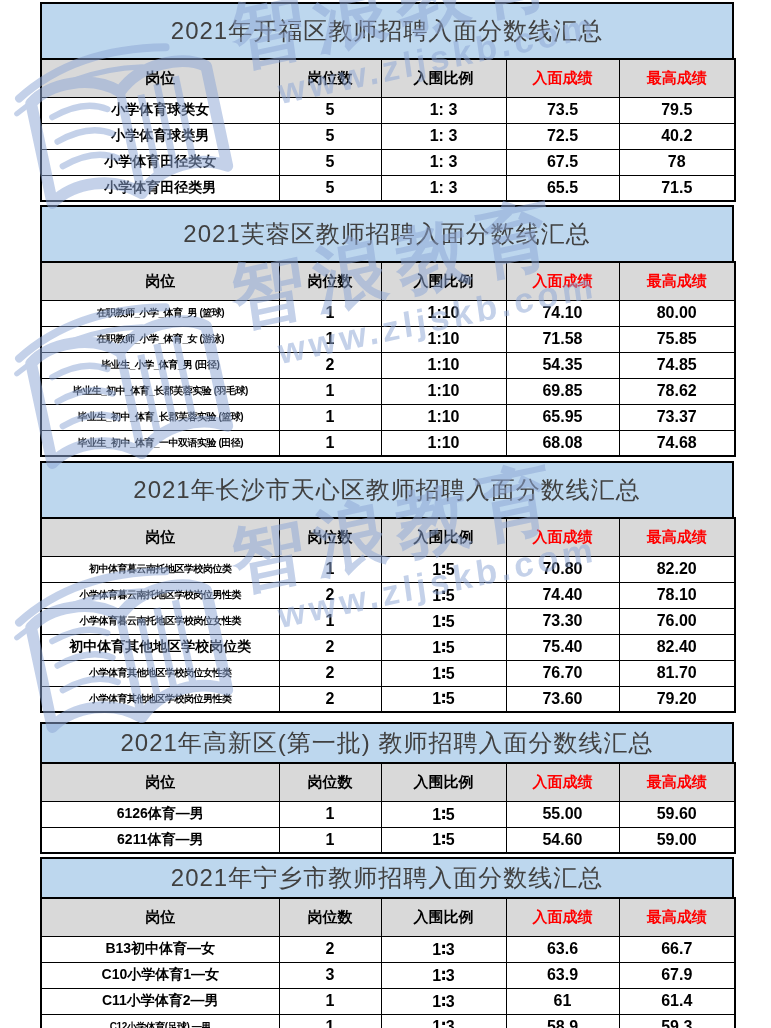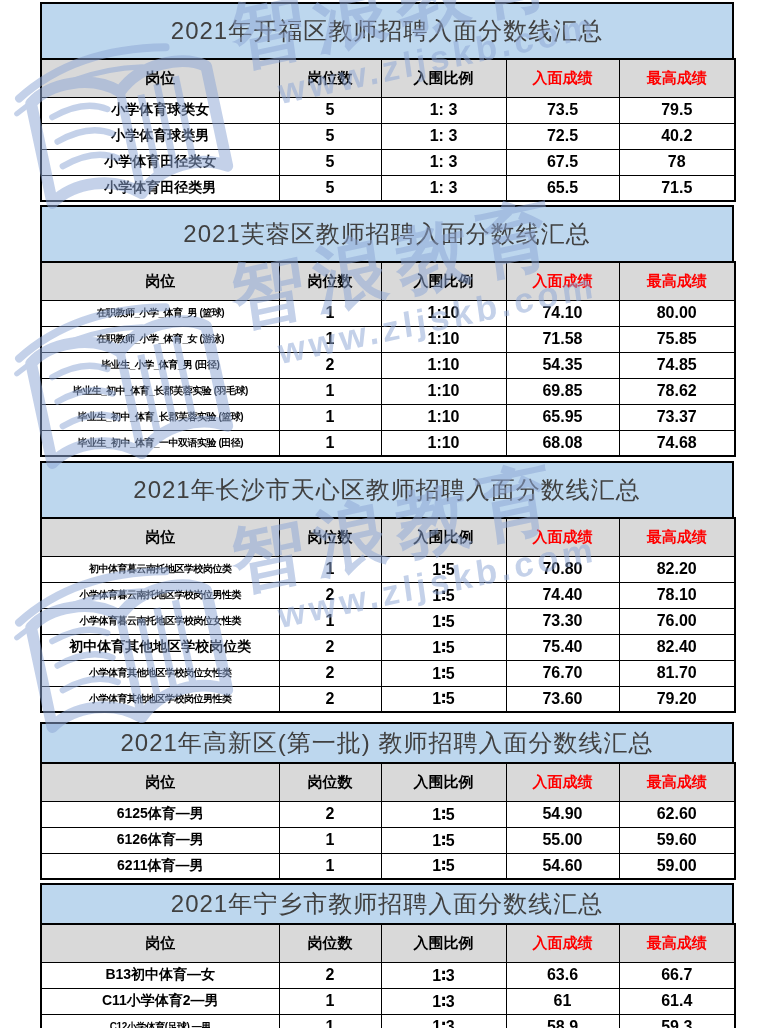--- a/index.html
+++ b/index.html
@@ -251,27 +251,20 @@
           <tr>
             <th>岗位</th>
             <th>岗位数</th>
             <th>入围比例</th>
             <th class="red">入面成绩</th>
             <th class="red">最高成绩</th>
           </tr>
         </thead>
       <tbody>
           <tr>
-            <td>6125体育—男</td>
-            <td>2</td>
-            <td>1∶5</td>
-            <td>54.90</td>
-            <td>62.60</td>
-          </tr>
-          <tr>
             <td>6126体育—男</td>
             <td>1</td>
             <td>1∶5</td>
             <td>55.00</td>
             <td>59.60</td>
           </tr>
           <tr>
             <td>6211体育—男</td>
             <td>1</td>
             <td>1∶5</td>
@@ -301,20 +294,27 @@
             <th class="red">最高成绩</th>
           </tr>
         </thead>
       <tbody>
           <tr>
             <td>B13初中体育—女</td>
             <td>2</td>
             <td>1∶3</td>
             <td>63.6</td>
             <td>66.7</td>
+          </tr>
+          <tr>
+            <td>C10小学体育1—女</td>
+            <td>3</td>
+            <td>1∶3</td>
+            <td>63.9</td>
+            <td>67.9</td>
           </tr>
           <tr>
             <td>C11小学体育2—男</td>
             <td>1</td>
             <td>1∶3</td>
             <td>61</td>
             <td>61.4</td>
           </tr>
           <tr>
             <td class="tight">C12小学体育(足球) —男</td>

